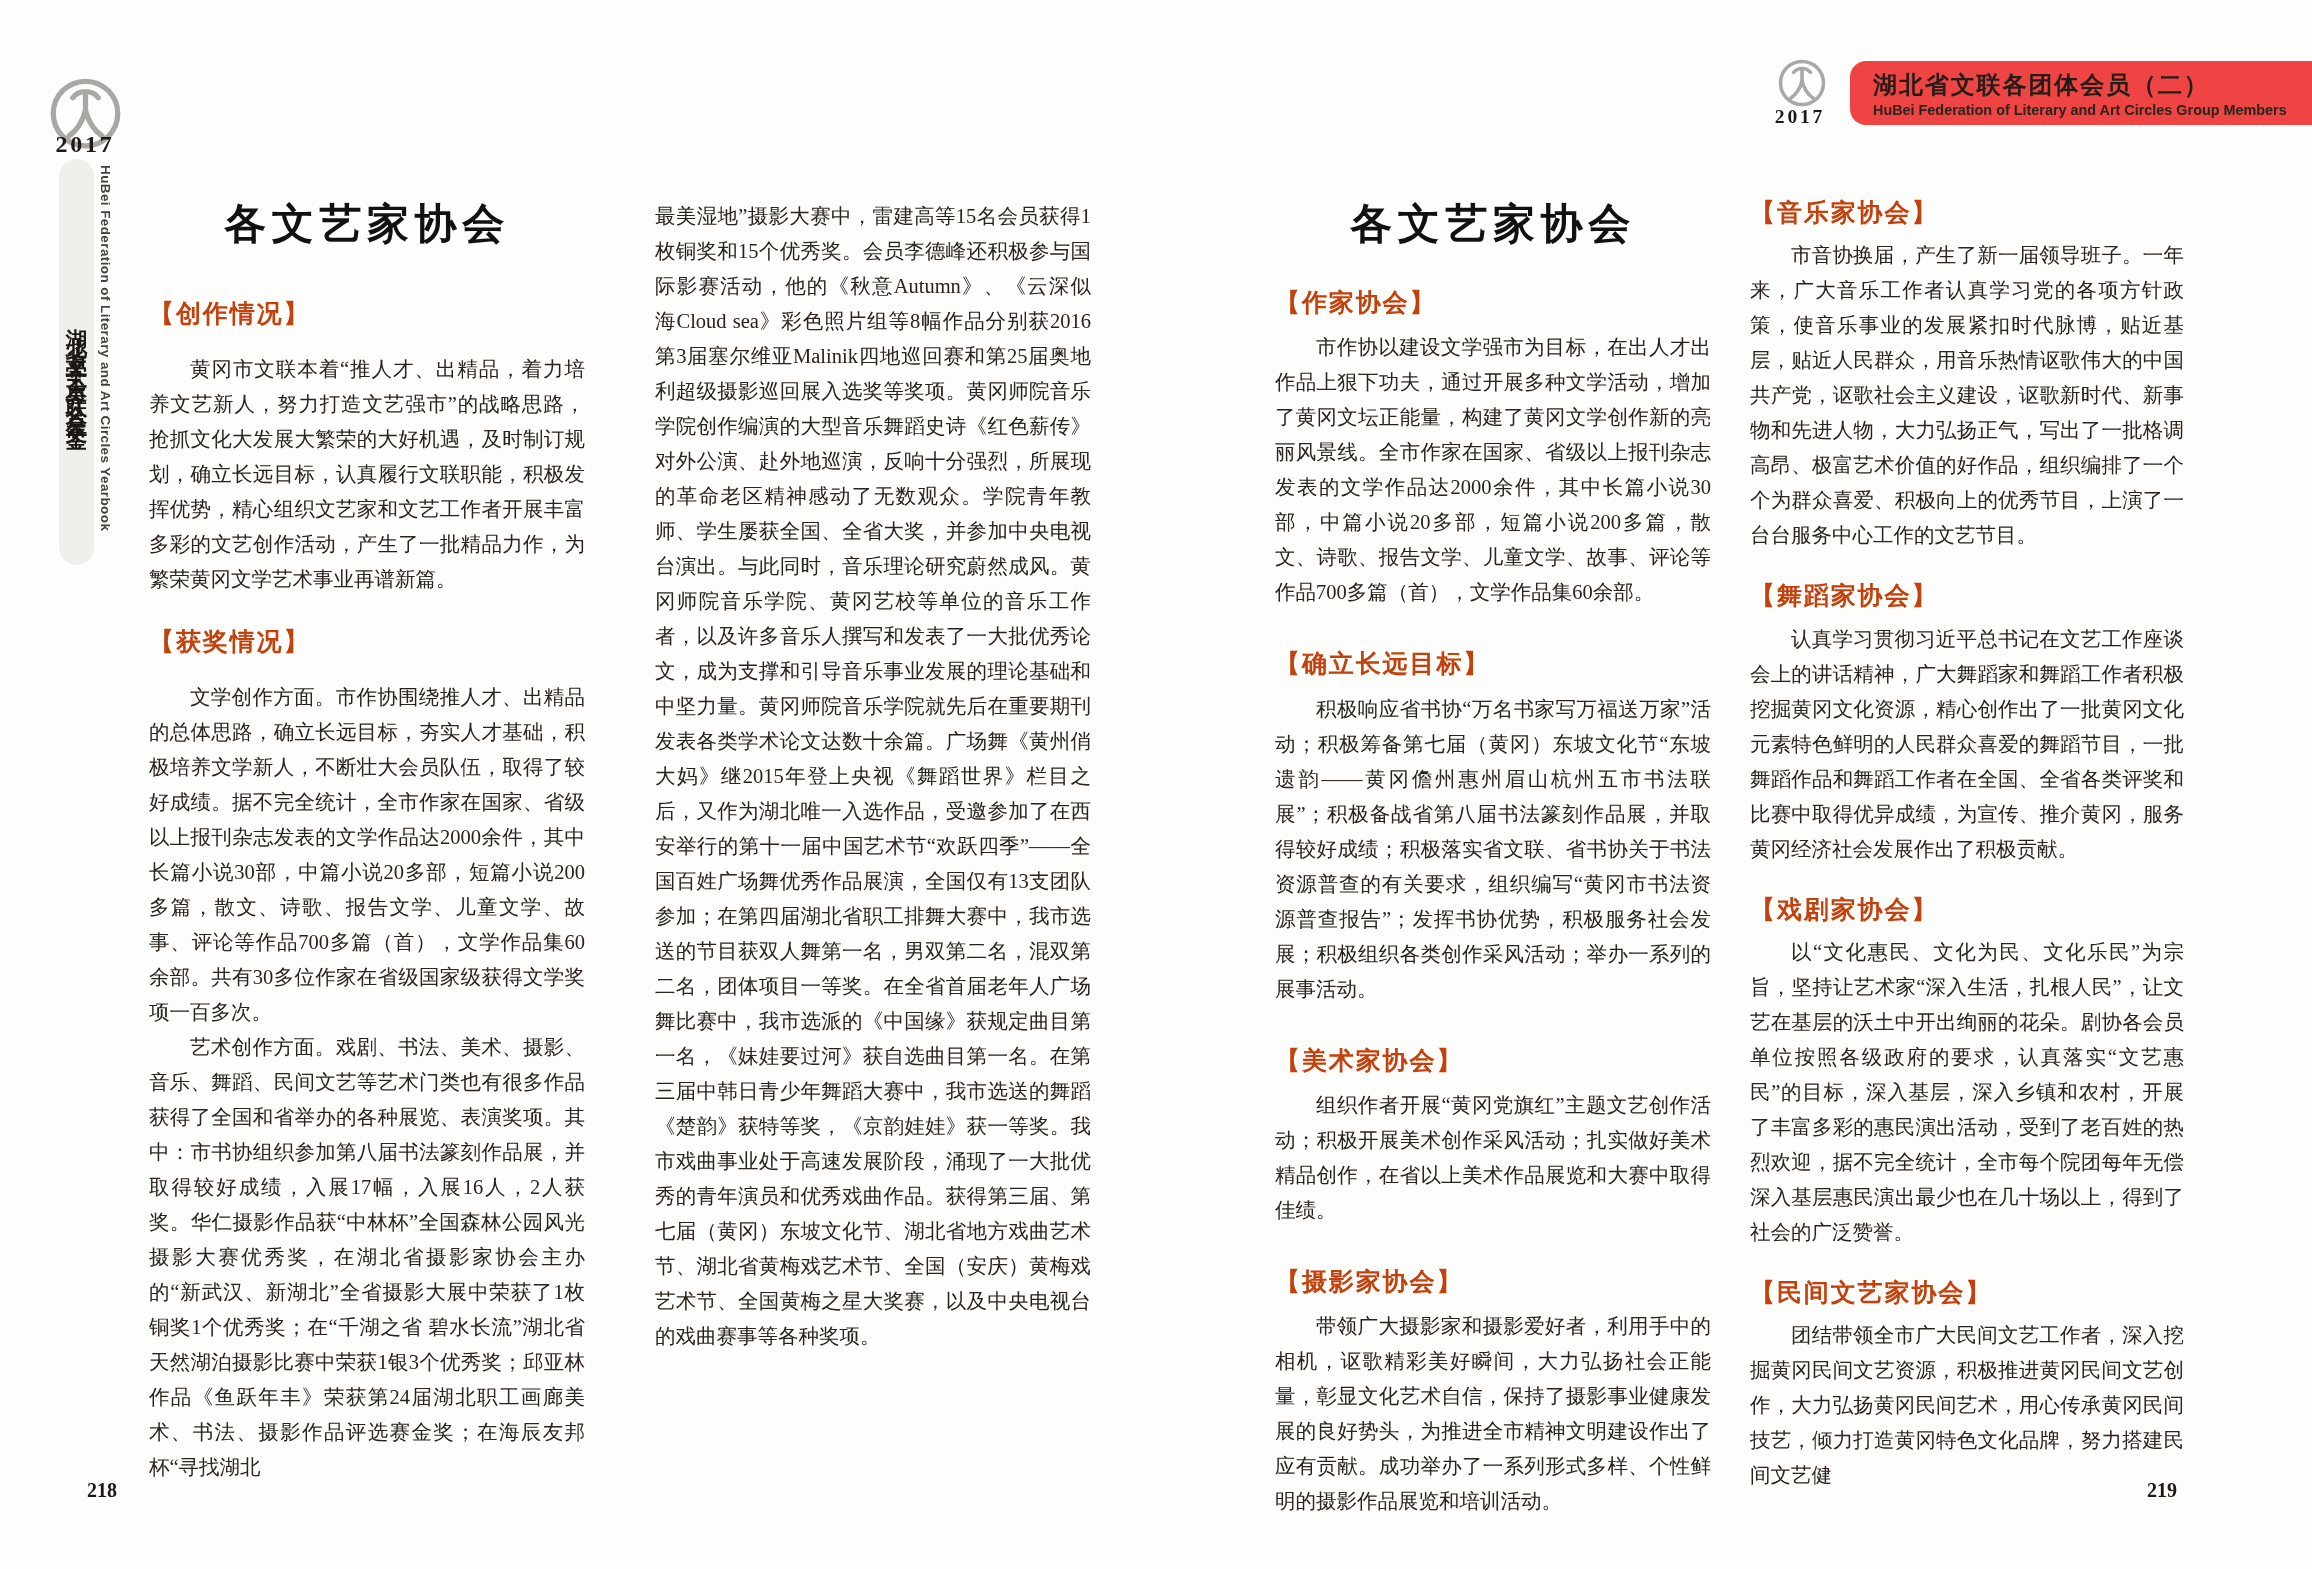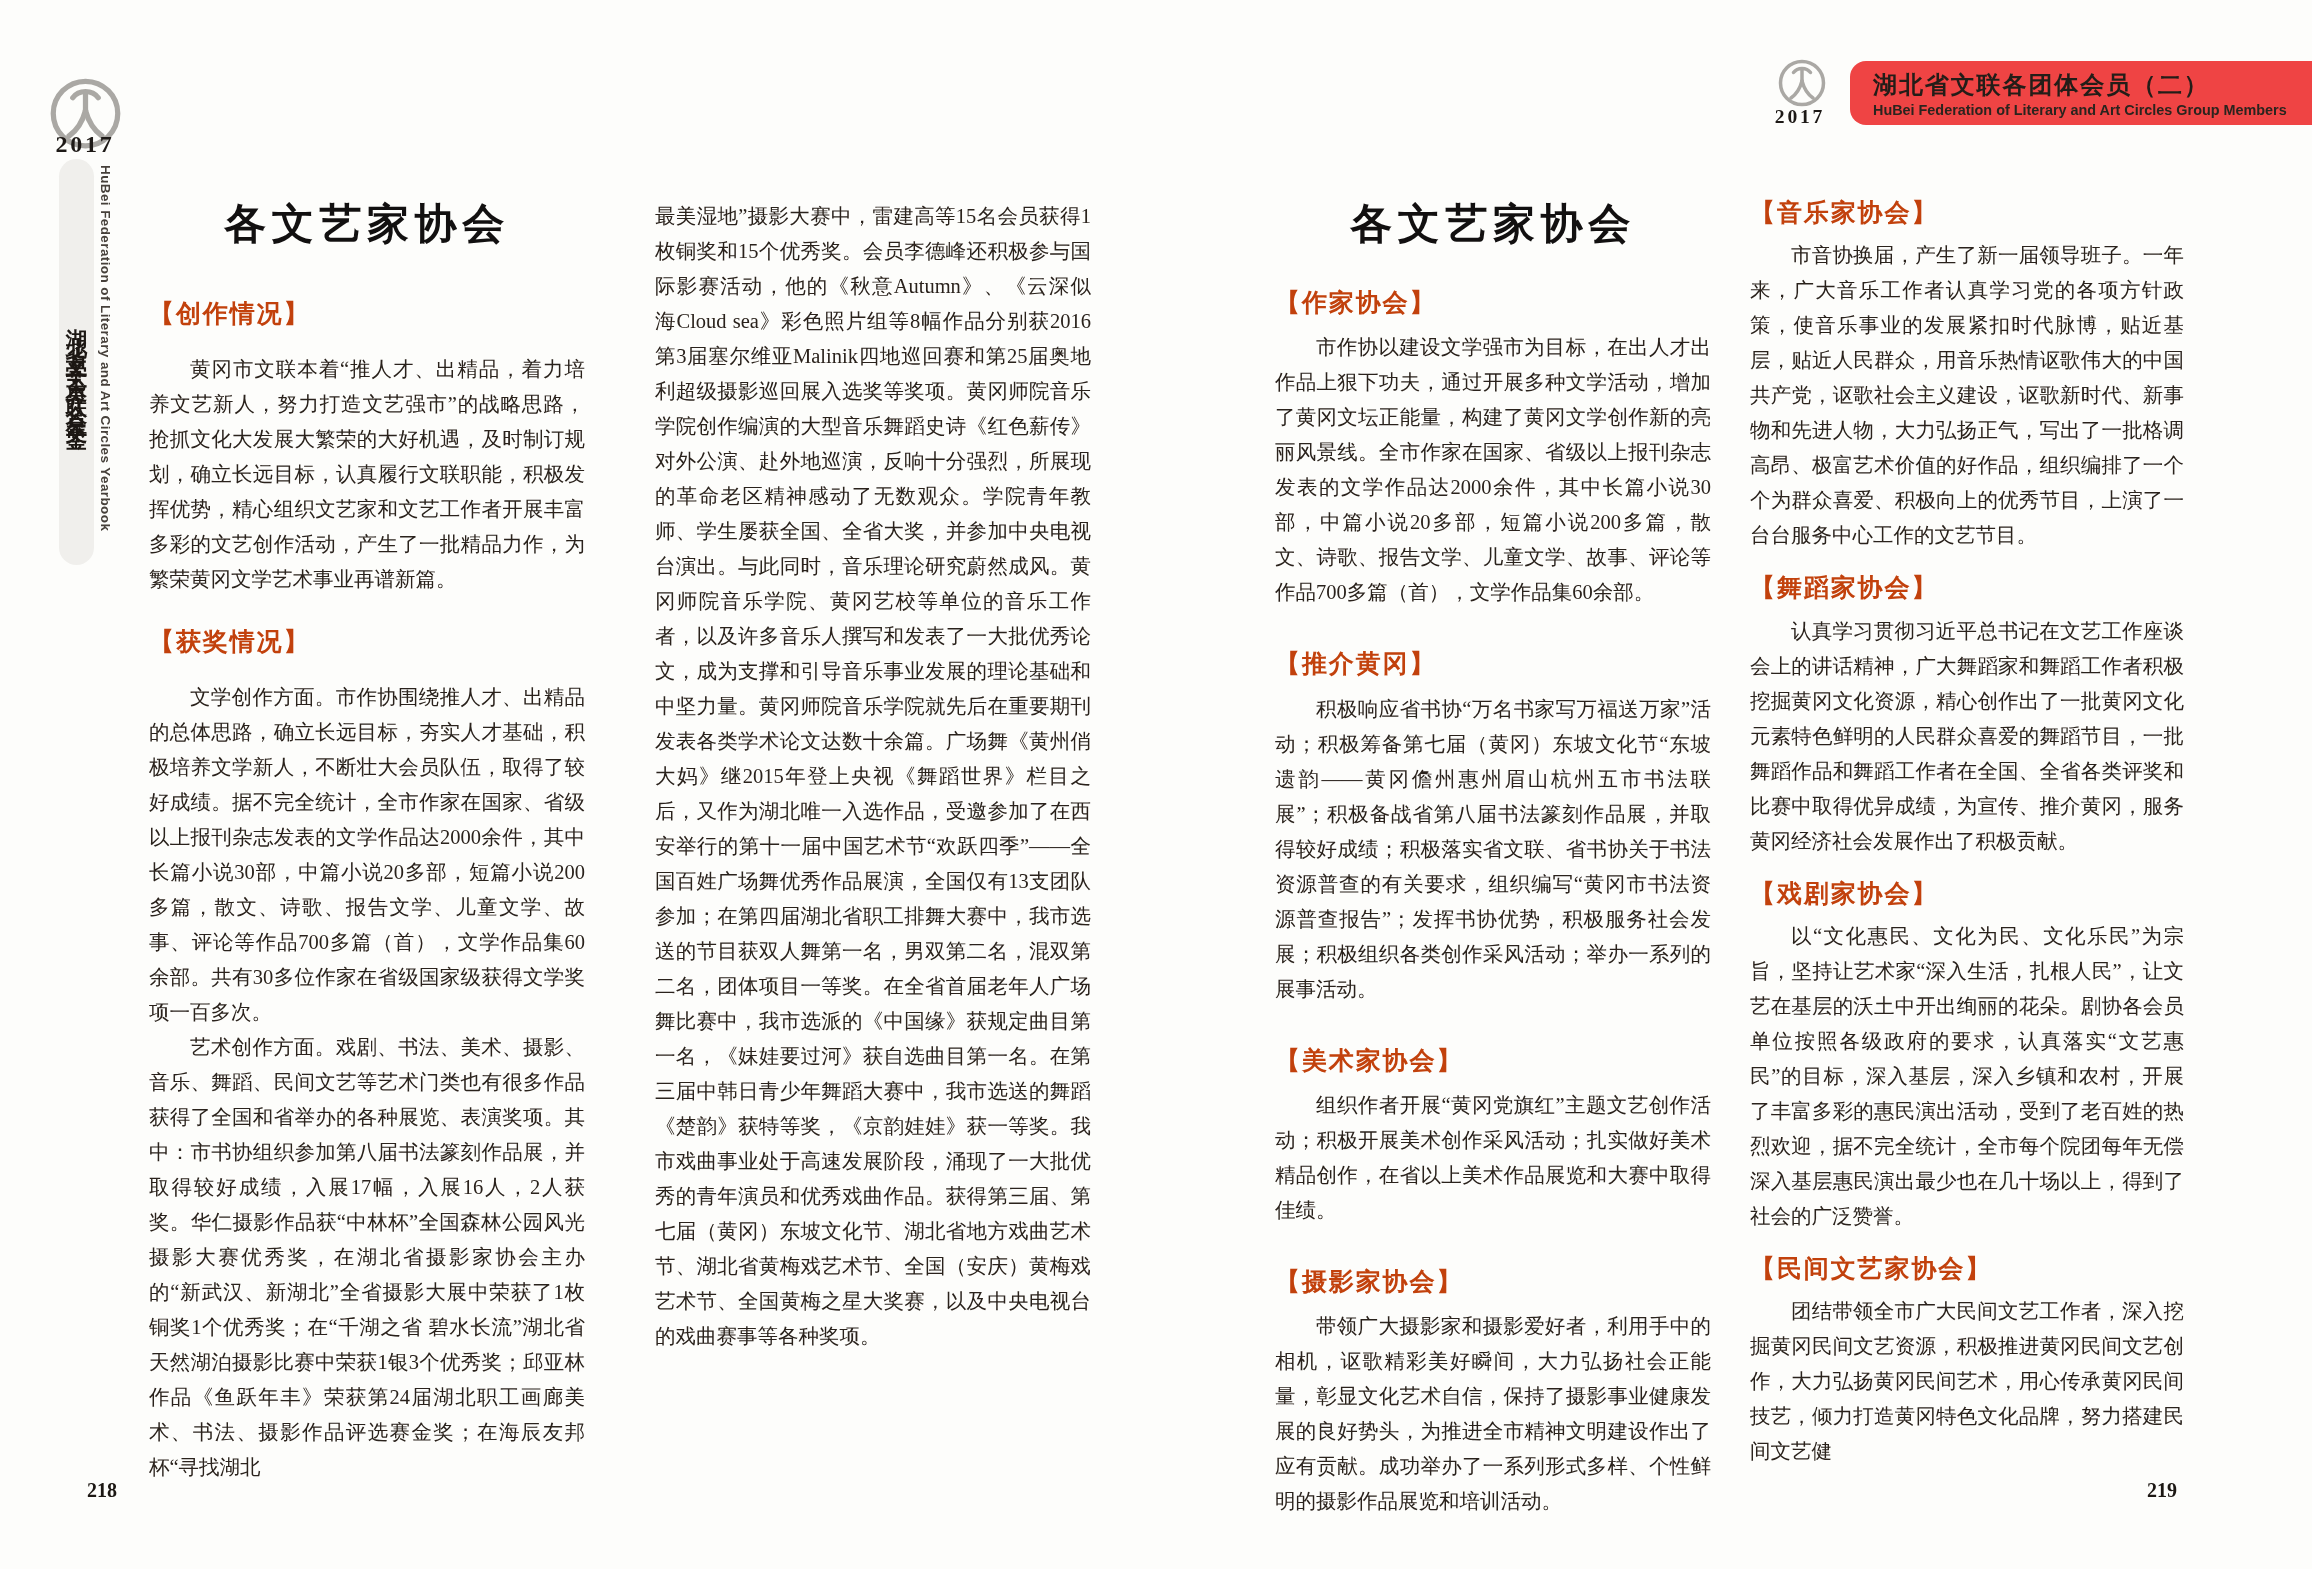--- a/index.html
+++ b/index.html
@@ -16,21 +16,21 @@
   }
   .sec-h {
     font-family:"Liberation Sans", sans-serif; font-weight:bold;
     font-size:25px; letter-spacing:1.9px; color:#c2410c; margin:0;
   }
   .para {
     font-size:20.5px; line-height:35px; text-align:justify; margin:0; color:#2a221c;
   }
   .para.indent { text-indent:41px; }
   .mt10{margin-top:9.3px}.mt12{margin-top:11.2px}.mt14{margin-top:22px}
-  .mt30{margin-top:28px}.mt32{margin-top:18px}.mt36{margin-top:34px}
+  .mt30{margin-top:28px}.mt32{margin-top:26px}.mt36{margin-top:34px}
   .mt40{margin-top:37px}.mt48{margin-top:45px}
   
   .logo-wrap { position:absolute; }
   .year {
     position:absolute; font-family:"Liberation Serif", serif; font-weight:bold;
     letter-spacing:2.8px; color:#1d1916; text-align:center;
   }
   #sidebar-year { left:47px; top:131px; width:76px; font-size:24px; }
   #v-bar {
     position:absolute; left:59px; top:159px; width:35px; height:406px;
@@ -114,21 +114,21 @@
 <div class="year" id="header-year">2017</div>
 <div id="header-banner">
   <p id="header-title-zh">湖北省文联各团体会员（二）</p>
   <p id="header-title-en">HuBei Federation of Literary and Art Circles Group Members</p>
 </div>
 
 <div class="col" id="rcol1" style="left:1275px; top:185px; width:436px;">
   <h1 class="page-title mt12">各文艺家协会</h1>
   <h2 class="sec-h mt36">【作家协会】</h2>
   <p class="para indent mt12">市作协以建设文学强市为目标，在出人才出作品上狠下功夫，通过开展多种文学活动，增加了黄冈文坛正能量，构建了黄冈文学创作新的亮丽风景线。全市作家在国家、省级以上报刊杂志发表的文学作品达2000余件，其中长篇小说30部，中篇小说20多部，短篇小说200多篇，散文、诗歌、报告文学、儿童文学、故事、评论等作品700多篇（首），文学作品集60余部。</p>
-  <h2 class="sec-h mt40">【推介黄冈】</h2>
+  <h2 class="sec-h mt40">【确立长远目标】</h2>
   <p class="para indent mt12">积极响应省书协“万名书家写万福送万家”活动；积极筹备第七届（黄冈）东坡文化节“东坡遗韵——黄冈儋州惠州眉山杭州五市书法联展”；积极备战省第八届书法篆刻作品展，并取得较好成绩；积极落实省文联、省书协关于书法资源普查的有关要求，组织编写“黄冈市书法资源普查报告”；发挥书协优势，积极服务社会发展；积极组织各类创作采风活动；举办一系列的展事活动。</p>
   <h2 class="sec-h mt40">【美术家协会】</h2>
   <p class="para indent mt12">组织作者开展“黄冈党旗红”主题文艺创作活动；积极开展美术创作采风活动；扎实做好美术精品创作，在省以上美术作品展览和大赛中取得佳绩。</p>
   <h2 class="sec-h mt40">【摄影家协会】</h2>
   <p class="para indent mt12">带领广大摄影家和摄影爱好者，利用手中的相机，讴歌精彩美好瞬间，大力弘扬社会正能量，彰显文化艺术自信，保持了摄影事业健康发展的良好势头，为推进全市精神文明建设作出了应有贡献。成功举办了一系列形式多样、个性鲜明的摄影作品展览和培训活动。</p>
 </div>
 <div class="col" id="rcol2" style="left:1750px; top:185px; width:434px;">
   <h2 class="sec-h mt12">【音乐家协会】</h2>
   <p class="para indent mt10">市音协换届，产生了新一届领导班子。一年来，广大音乐工作者认真学习党的各项方针政策，使音乐事业的发展紧扣时代脉博，贴近基层，贴近人民群众，用音乐热情讴歌伟大的中国共产党，讴歌社会主义建设，讴歌新时代、新事物和先进人物，大力弘扬正气，写出了一批格调高昂、极富艺术价值的好作品，组织编排了一个个为群众喜爱、积极向上的优秀节目，上演了一台台服务中心工作的文艺节目。</p>
   <h2 class="sec-h mt32">【舞蹈家协会】</h2>

